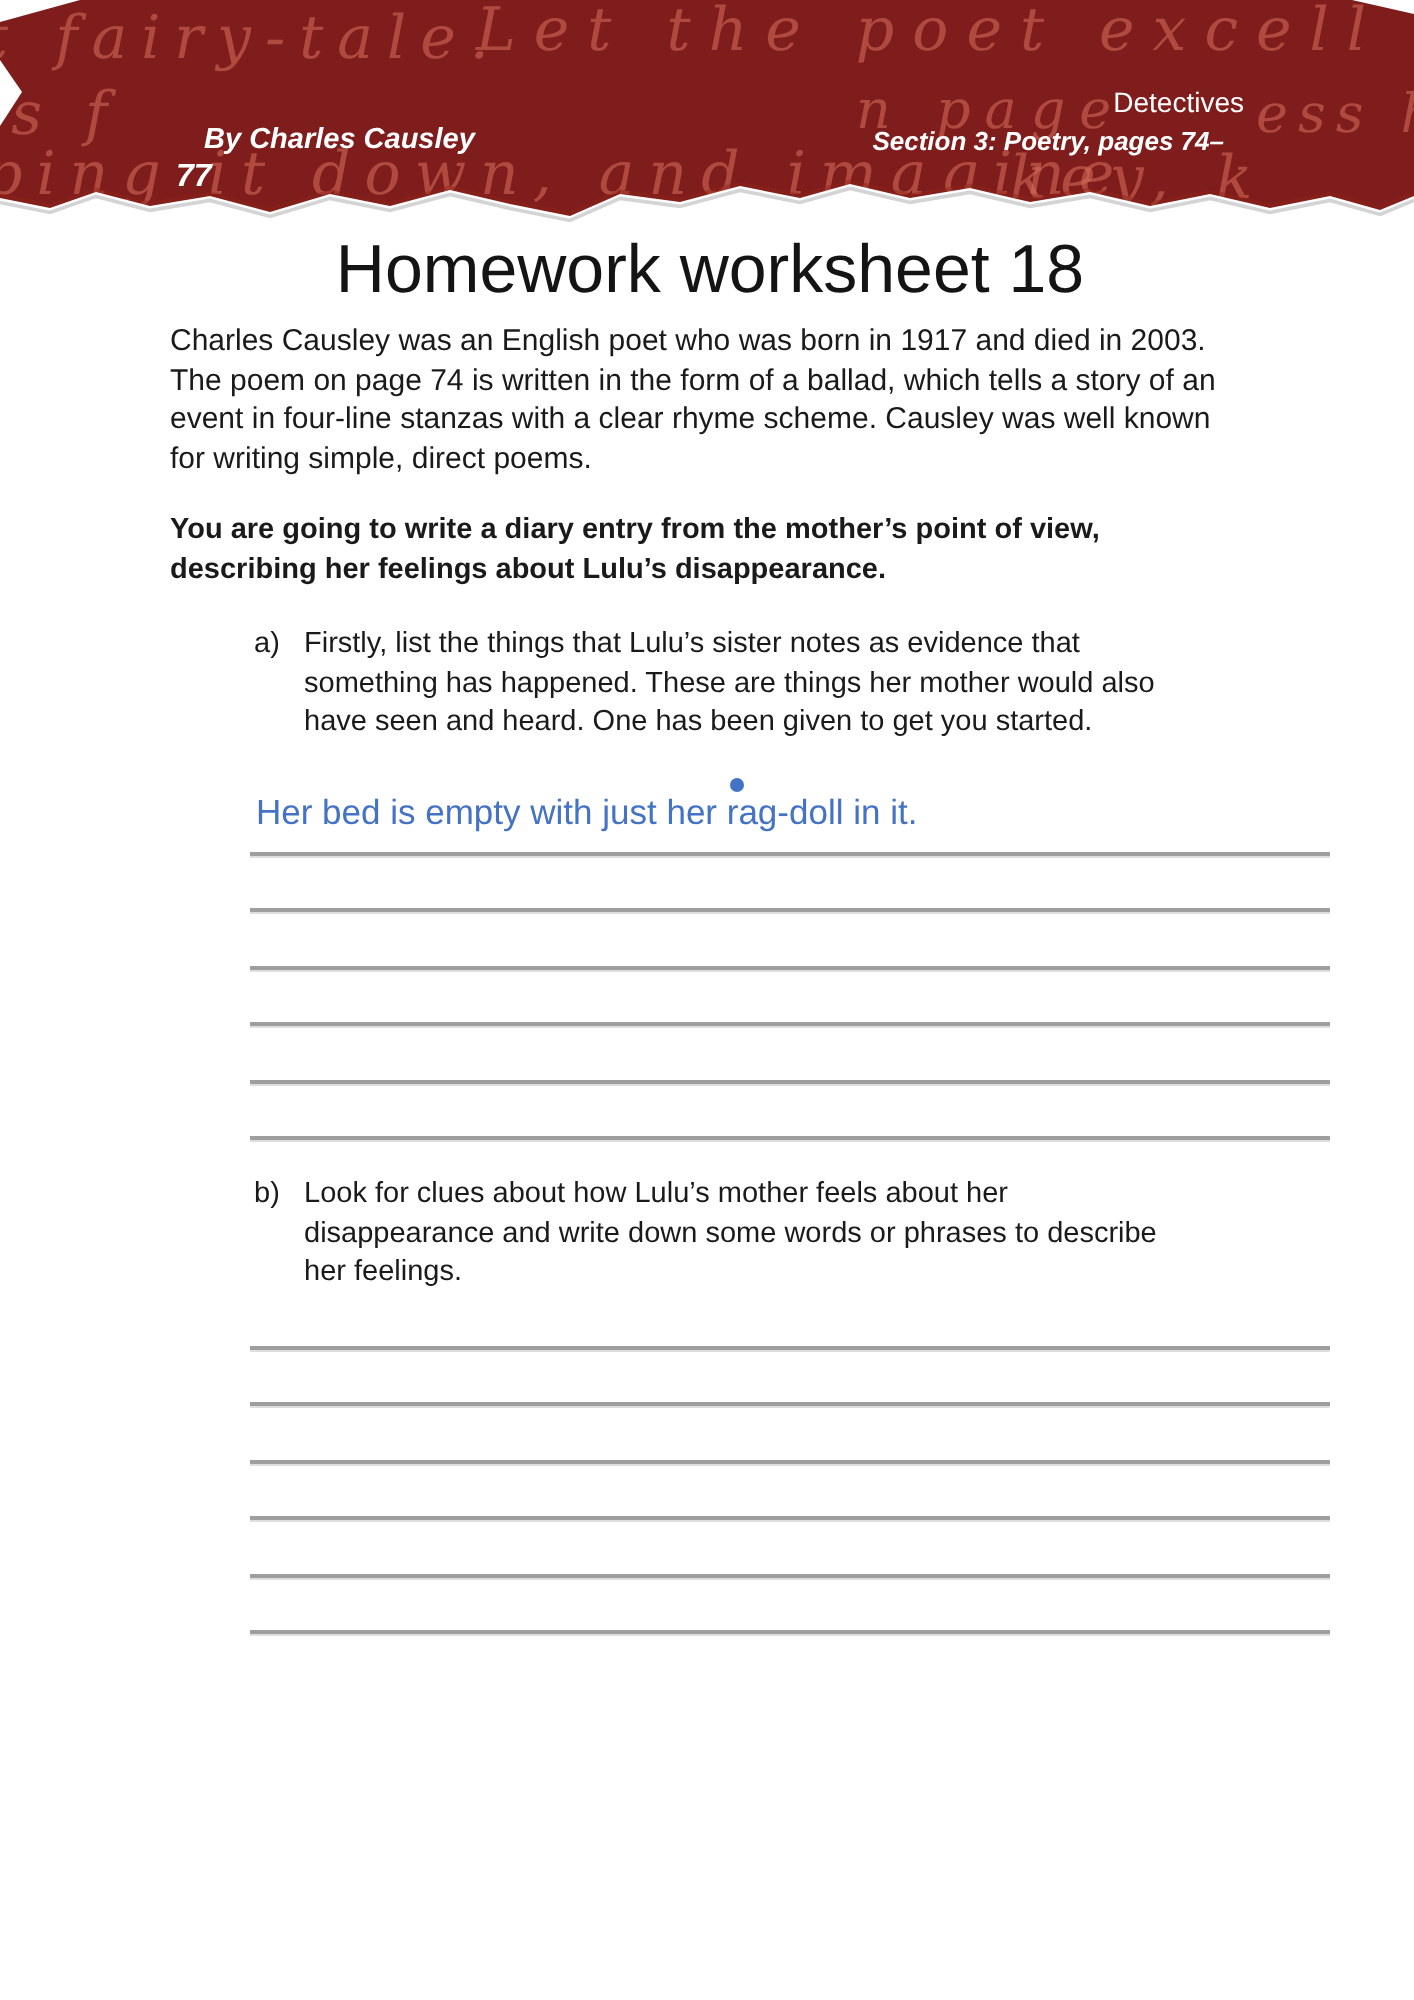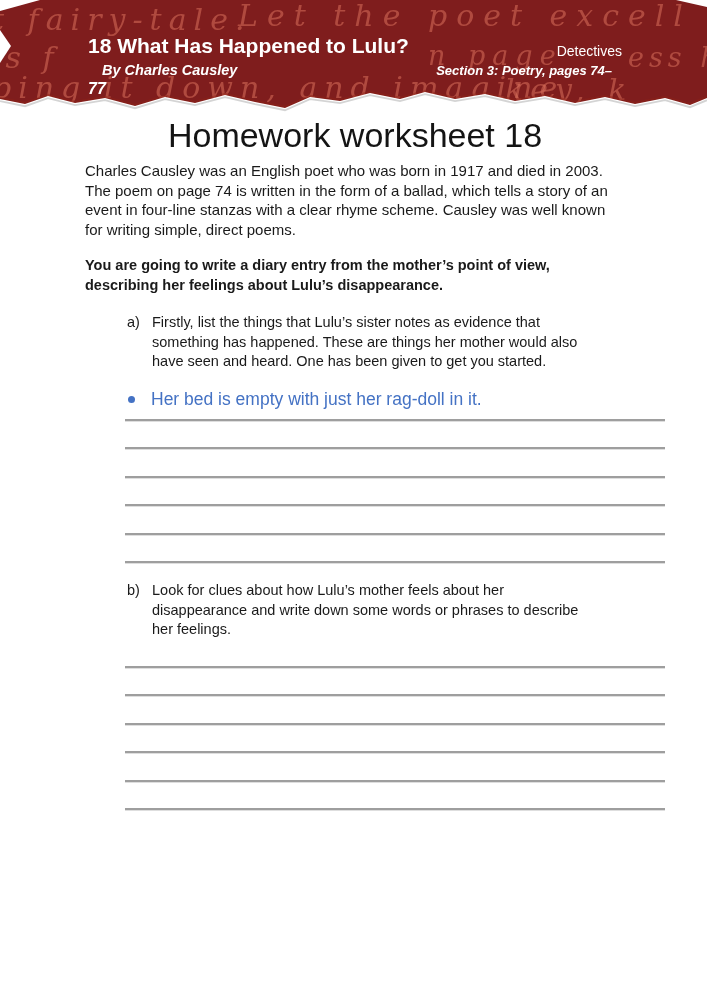--- a/index.html
+++ b/index.html
@@ -49,21 +49,21 @@
   .task {
     margin:17px 82px 0 85px; font-size:14.5px; font-weight:700; line-height:19.5px;
   }
   .question {
     display:flex; margin:18px 107px 0 127px; font-size:14.5px; line-height:19.5px;
   }
   .q-label { flex:0 0 25px; }
   .q-text  { flex:1; }
   .example {
     display:flex; align-items:baseline; margin:17px 82px 0 128px;
-    color:#4472c4; font-size:17.5px;
+    color:#4472c4; font-size:17.5px;flex-direction:column;
   }
   .bullet {
     width:7px; height:7px; border-radius:50%; background:#4472c4;
     margin-right:16px; flex:0 0 auto; align-self:center;
   }
   .lines-block { margin:9px 42px 0 125px; }
   .lines-block.second { margin-top:26px; }
   .wline {
     height:2px; background:#9e9e9e; box-shadow:0 1px 0 #dedede;
     margin-bottom:26.5px;
@@ -96,21 +96,20 @@
 
       <polygon fill="#ffffff" points="0,99 25,104 48,96 75,103 105,98 135,106 165,97 195,103 225,95 255,102 285,108 310,97 340,101 370,93 400,99 425,92 455,99 485,94 515,101 545,96 575,103 605,97 635,104 665,98 690,105 707,98 707,112 0,112"></polygon>
 
       <path d="M0,99 25,104 48,96 75,103 105,98 135,106 165,97 195,103 225,95 255,102 285,108 310,97 340,101 370,93 400,99 425,92 455,99 485,94 515,101 545,96 575,103 605,97 635,104 665,98 690,105 707,98" fill="none" stroke="#c9c9c9" stroke-width="1.8" opacity="0.8" transform="translate(0,2.2)"></path>
 
       <polygon fill="#ffffff" points="0,0 40,0 0,11"></polygon>
       <polygon fill="#ffffff" points="707,0 676,0 707,7"></polygon>
       <polygon fill="#ffffff" points="0,30 11,46 0,63"></polygon>
     </svg>
 
-    <div class="h-title">18 What Has Happened to Lulu?</div>
     <div class="h-byline">By Charles Causley</div>
     <div class="h-pagenum">77</div>
     <div class="h-series">Detectives</div>
     <div class="h-section">Section 3: Poetry, pages 74–</div>
   </div>
 
   <div class="main">
     <h1 class="ws-title">Homework worksheet 18</h1>
 
     <p class="intro">Charles Causley was an English poet who was born in 1917 and died in 2003. The poem on page 74 is written in the form of a ballad, which tells a story of an event in four-line stanzas with a clear rhyme scheme. Causley was well known for writing simple, direct poems.</p>

